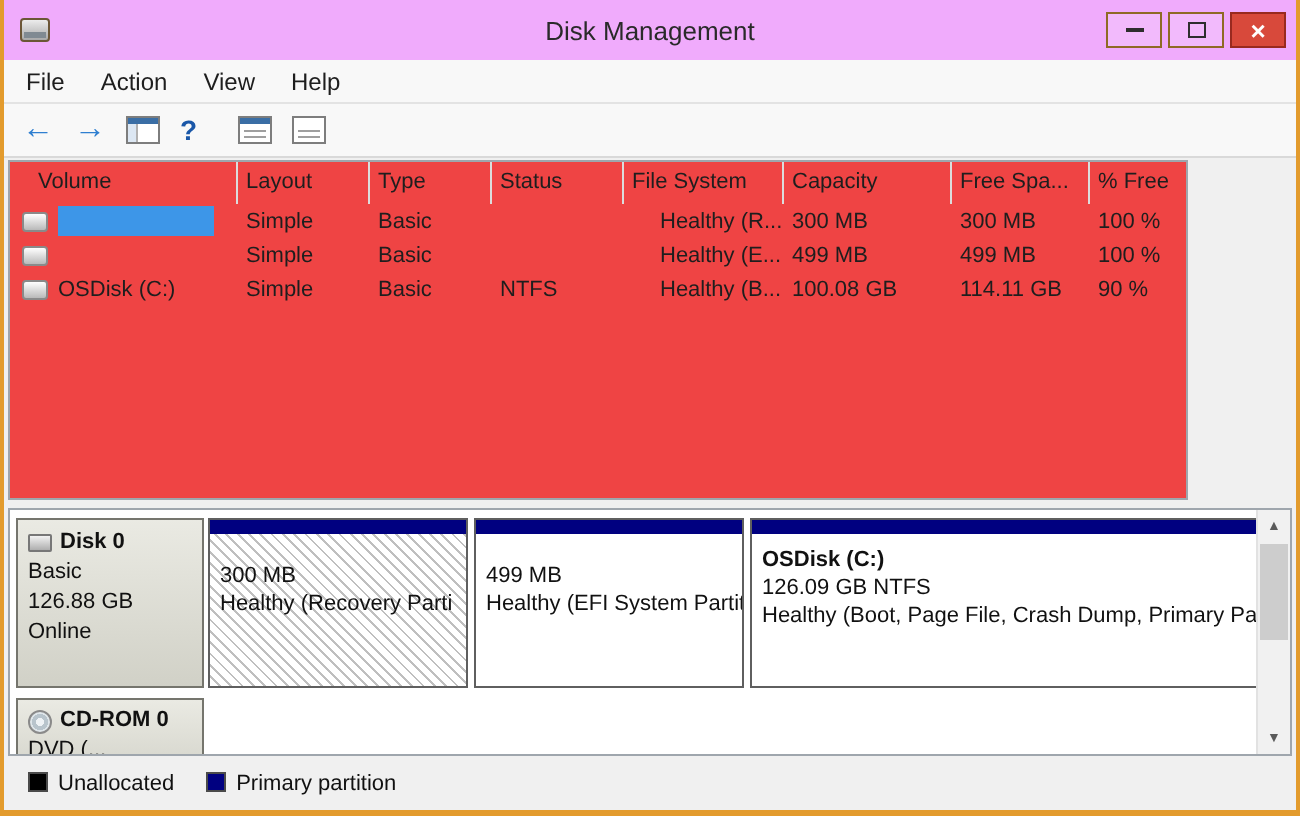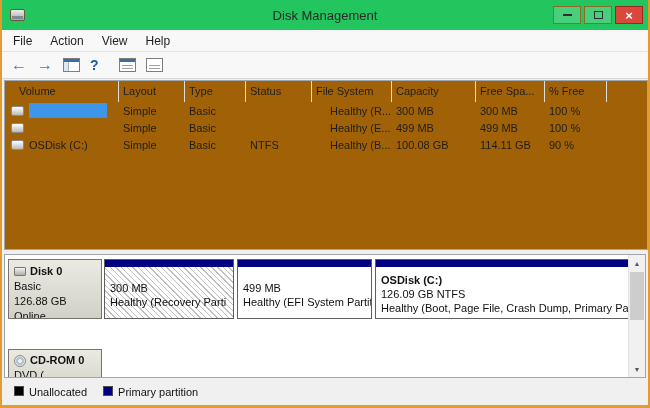--- a/index.html
+++ b/index.html
@@ -3,21 +3,21 @@
 <meta charset="utf-8">
 <style>
   * { margin:0; padding:0; box-sizing:border-box; }
   html, body { background:#ffffff; }
   body { font-family:"Liberation Sans", sans-serif; width:650px; height:408px; overflow:hidden; }
 
   .window { position:relative; width:650px; height:408px; background:#f0f0f0;
             border:2px solid #e39b2d; border-top:none; border-bottom-width:3px; overflow:hidden; }
 
   
-  .titlebar { height:30px; background:#22c55e; display:flex; align-items:center; position:relative; }
+  .titlebar { height:30px; background:#f0abfc; display:flex; align-items:center; position:relative; }
   .app-icon { width:15px; height:12px; margin-left:8px; background:linear-gradient(#ececec,#a8a8a8);
               border:1px solid #6b5636; border-radius:2px; position:relative; z-index:2; flex:none; }
   .app-icon::after { content:""; position:absolute; left:1px; right:1px; bottom:1px; height:3px; background:#808a92; }
   .title { position:absolute; left:0; right:0; text-align:center; font-size:13px; color:#2a2a2a; }
   .controls { margin-left:auto; display:flex; align-items:center; margin-right:5px; position:relative; z-index:2; }
   .ctrl { width:28px; height:18px; display:flex; align-items:center; justify-content:center;
           border:1px solid #8f6a25; background:rgba(255,255,255,0.18); margin-left:3px; }
   .ctrl-min-glyph { width:9px; height:2px; background:#2e2e2e; }
   .ctrl-max-glyph { width:9px; height:8px; border:1px solid #2e2e2e; }
   .ctrl.close { background:#d8493b; border-color:#99291f; color:#ffffff; font-size:13px; font-weight:bold; line-height:1; }
@@ -32,21 +32,21 @@
   .tb-help { color:#1a57a8; font-size:14px; font-weight:bold; margin-right:10px; }
   .tb-win { display:inline-block; width:17px; height:14px; border:1px solid #7d7d7d; background:#fff;
             position:relative; margin-right:10px; }
   .tb-win .bar { position:absolute; top:0; left:0; right:0; height:3px; background:#3a6ea5; }
   .tb-win .panel { position:absolute; top:3px; left:0; bottom:0; width:5px; background:#dce7f3; border-right:1px solid #b0b0b0; }
   .tb-win .rows { position:absolute; top:6px; left:2px; right:2px; bottom:2px;
                   background:repeating-linear-gradient(#9f9f9f 0 1px, transparent 1px 3px); }
   .tb-gap { width:10px; }
 
   
-  .list-area { position:absolute; left:2px; top:80px; width:644px; height:170px; background:#a16207;
+  .list-area { position:absolute; left:2px; top:80px; width:590px; height:170px; background:#ef4444;
                border:1px solid #9fa6ad; overflow:hidden; }
   .list-header { display:flex; height:21px; }
   .hcell { border-right:1px solid #dcdcdc; font-size:11px; color:#1e1e1e; padding:4px 0 0 4px;
            white-space:nowrap; overflow:hidden; flex:none; }
   .hcell.w-vol { padding-left:14px; }
   .lrow { display:flex; height:17px; align-items:center; }
   .cell { font-size:11px; color:#1e1e1e; padding-left:4px; white-space:nowrap; overflow:hidden; flex:none; }
   .w-vol{width:114px;} .w-layout{width:66px;} .w-type{width:61px;} .w-fs{width:80px;}
   .w-status{width:66px;} .w-cap{width:84px;} .w-free{width:69px;} .w-pct{width:62px;}
   .w-fill{ flex:1; border-right:none; }
@@ -54,21 +54,21 @@
   .drive-icon { width:13px; height:10px; background:linear-gradient(#ffffff,#b9b9b9); border:1px solid #8a8a8a;
                 border-radius:2px; margin-right:5px; flex:none; }
   .sel-box { flex:1; height:15px; background:#3d96e8; margin-right:12px; }
 
   
   .splitter { position:absolute; left:0; top:250px; width:100%; height:4px; background:#f0f0f0; }
 
   
   .graph-area { position:absolute; left:2px; top:254px; width:642px; height:124px; background:#ffffff;
                 border:1px solid #9fa6ad; overflow:hidden; }
-  .disk-row { position:absolute; left:3px; top:4px; right:21px; height:60px; display:flex; }
+  .disk-row { position:absolute; left:3px; top:4px; right:21px; height:85px; display:flex; }
   .label-panel { width:94px; flex:none; border:1px solid #75756d; background:linear-gradient(#eaeae3,#d1d1c7);
                  padding:4px 5px; font-size:11px; line-height:15px; color:#111; overflow:hidden; }
   .label-title { font-weight:bold; display:flex; align-items:center; white-space:nowrap; }
   .disk-mini-icon { width:12px; height:9px; background:linear-gradient(#f2f2f2,#aeaeae); border:1px solid #777777;
                     border-radius:1px; margin-right:4px; flex:none; }
   .cd-icon { width:12px; height:12px; border-radius:50%; border:1px solid #8a8a8a; flex:none; margin-right:4px;
              background:radial-gradient(circle, #eef2f5 0 2px, #b8c4cc 2px 4px, #dfe6ea 4px 6px); }
   .partitions { flex:1; display:flex; margin-left:2px; gap:3px; }
   .part { border:1px solid #5f5f5f; background:#ffffff; overflow:hidden; flex:none; }
   .part.p1 { width:130px; }

